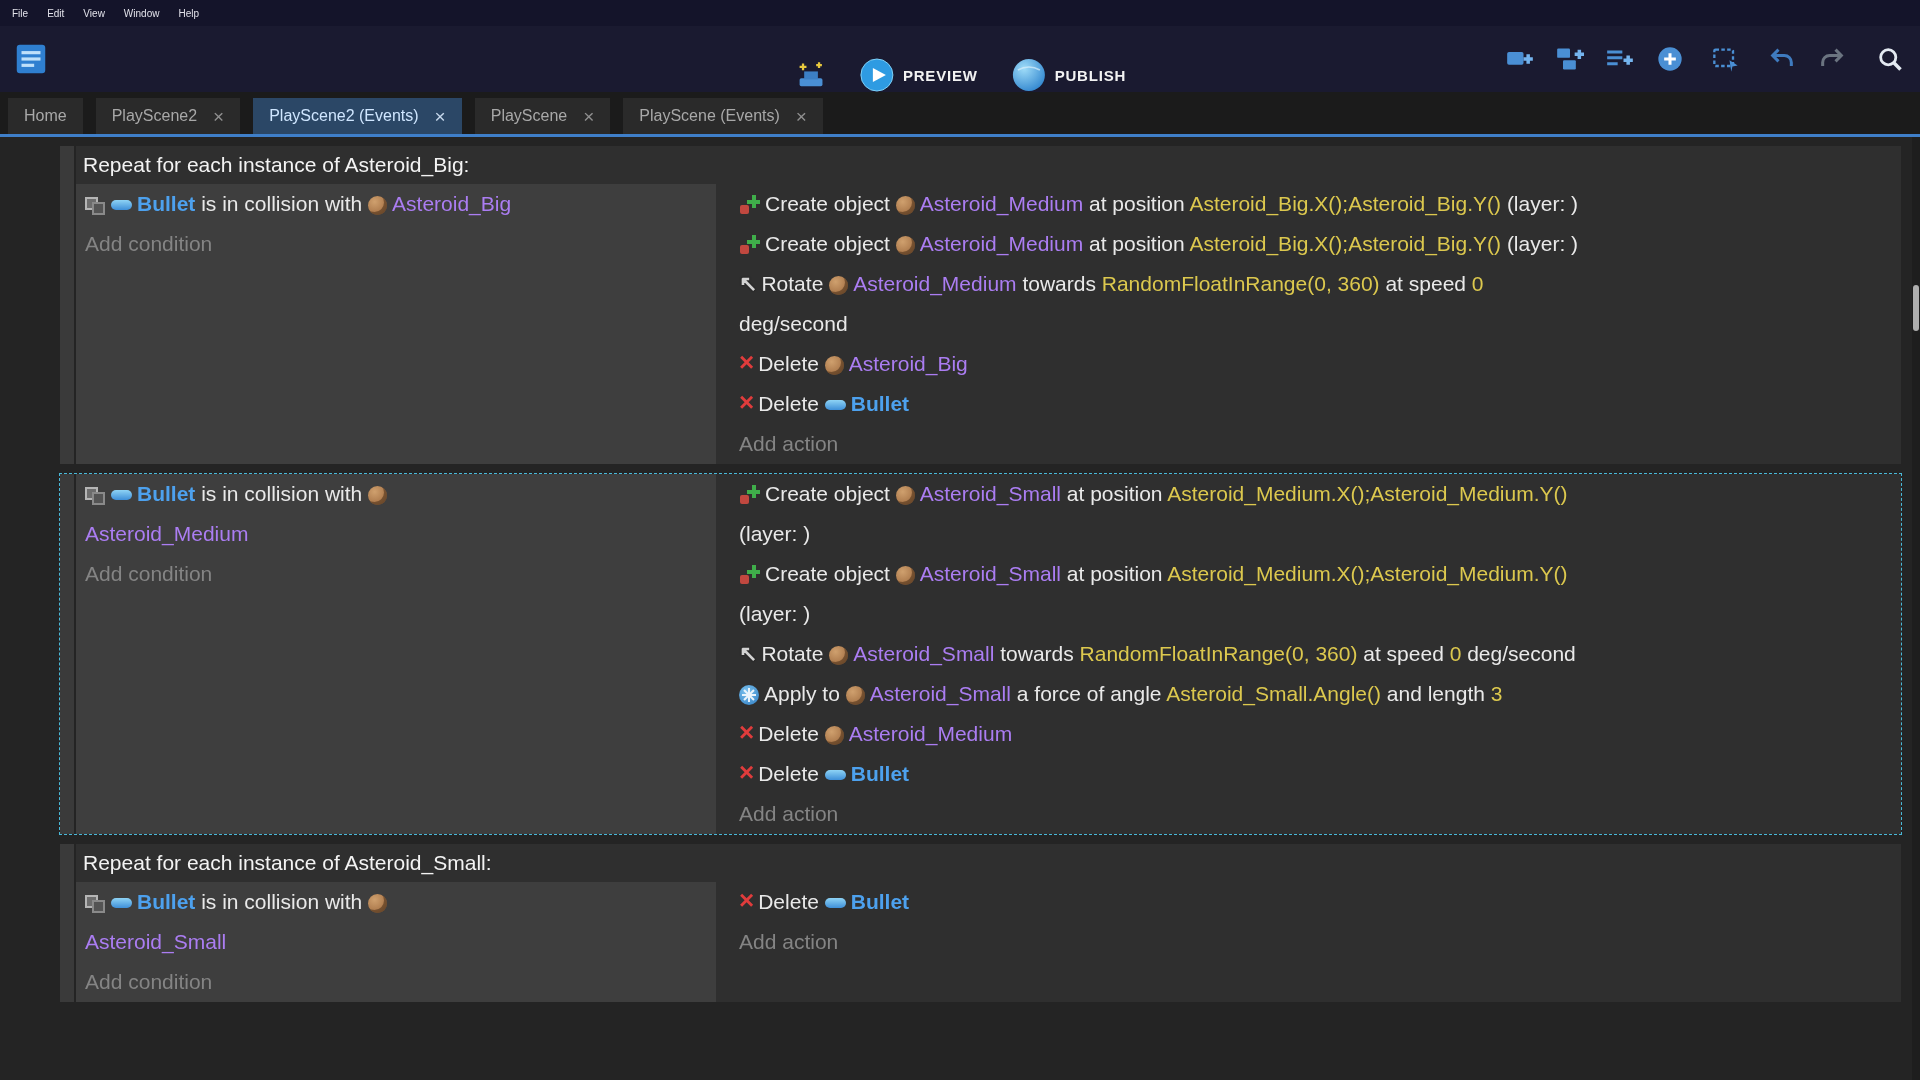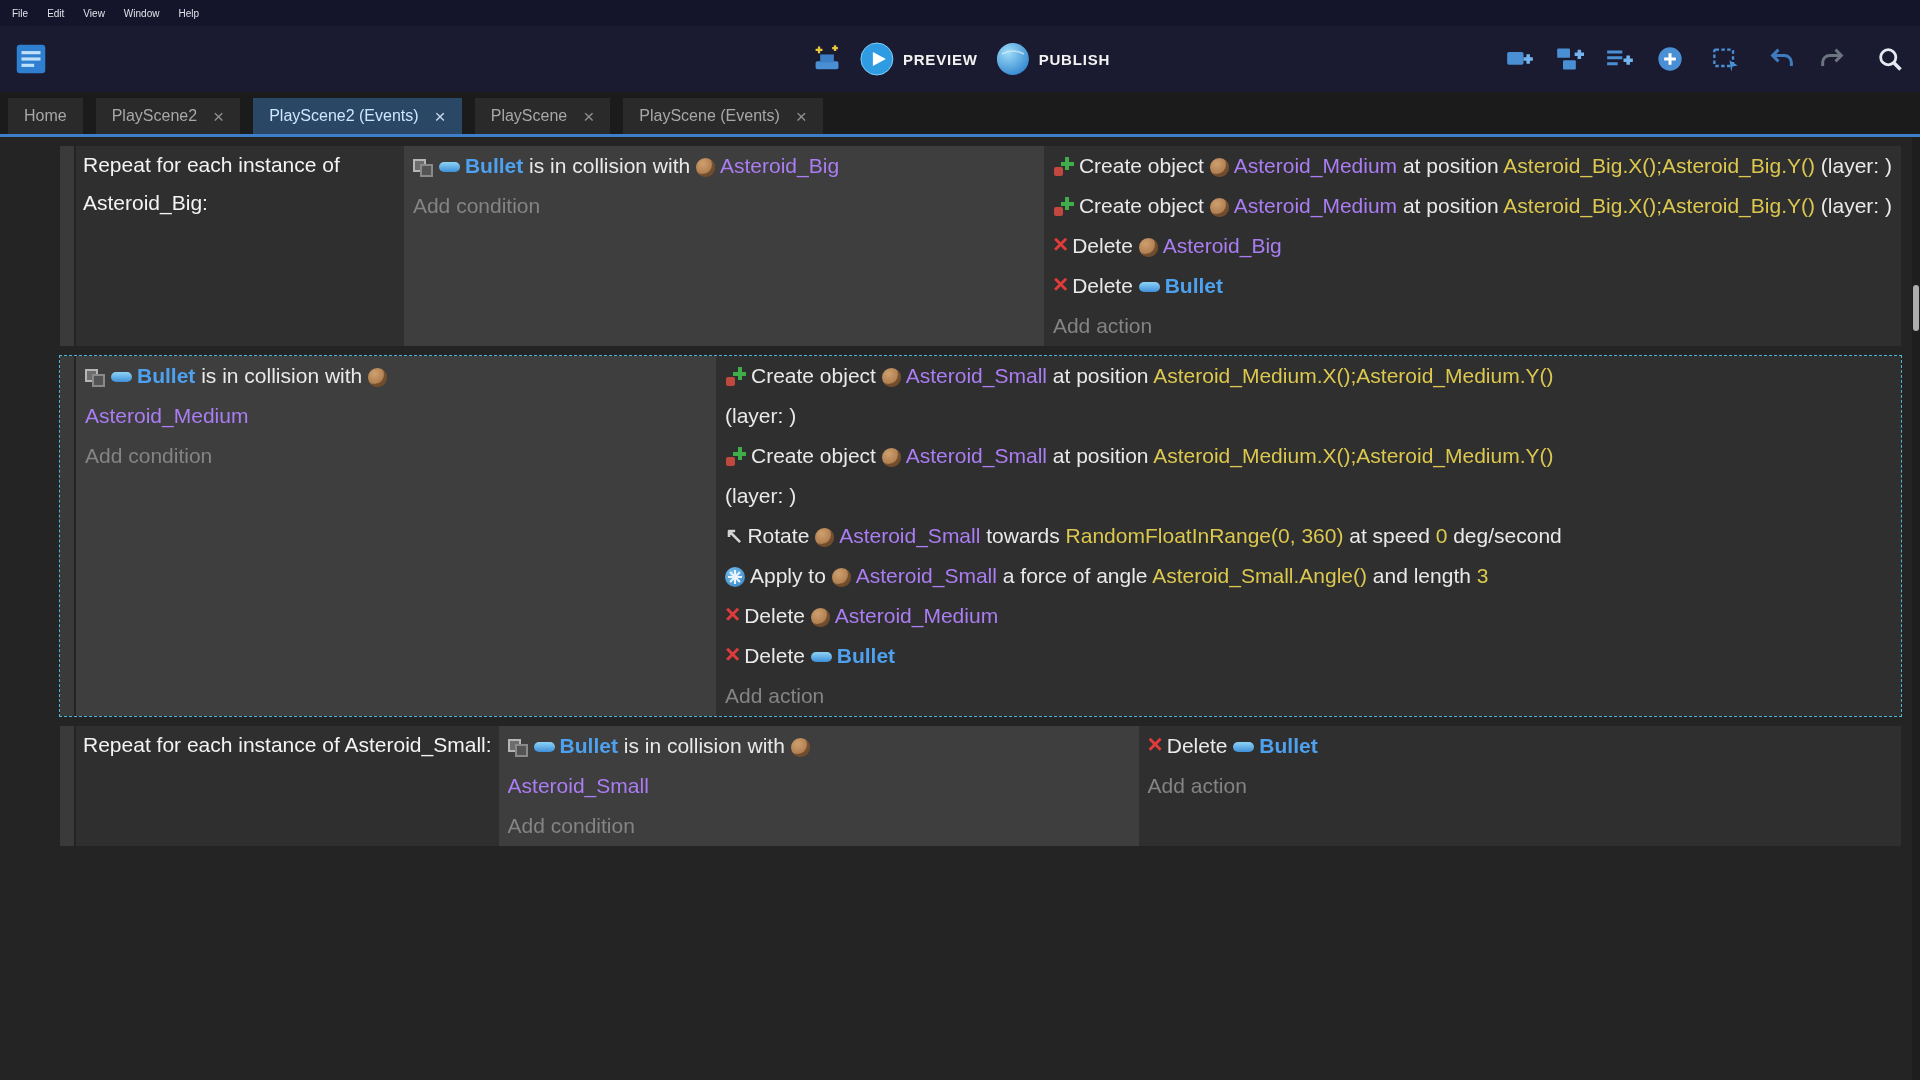--- a/index.html
+++ b/index.html
@@ -5,43 +5,43 @@
   *{box-sizing:border-box;margin:0;padding:0}
   html,body{width:1920px;height:1080px;overflow:hidden;background:#242424;font-family:"Liberation Sans",sans-serif}
 
   
   .menubar{height:26px;background:#14142a;display:flex;align-items:center;padding-left:6px;font-size:10px;color:#e2e2ea}
   .menu-item{padding:2px 13px 2px 6px;cursor:default}
 
   
   .toolbar{height:66px;background:#1a1a30;position:relative}
   .toolbar-left{position:absolute;left:12px;top:14px;display:flex;align-items:center}
-  .toolbar-center{position:absolute;left:50%;top:0;height:100%;transform:translateX(-50%);display:flex;align-items:center;gap:18px}
+  .toolbar-center{position:absolute;left:50%;top:0;height:100%;transform:translateX(-50%);display:flex;align-items:flex-end;gap:34px}
   .toolbar-right{position:absolute;right:16px;top:0;height:100%;display:flex;align-items:center;gap:22px}
   .tb-group{display:flex;align-items:center;cursor:pointer}
   .tb-label{color:#f2f2f2;font-size:15px;font-weight:600;letter-spacing:.8px;margin-left:9px}
   .tb-btn{display:flex;align-items:center;cursor:pointer}
 
   
   .tabbar{height:45px;background:#1b1b1b;border-bottom:3px solid var(--accent-blue,#3f7fc9);display:flex;align-items:flex-end;padding-left:8px;gap:13px}
   .tab{height:36px;display:flex;align-items:center;padding:0 16px;background:#2a2a2a;color:#a8a8a8;font-size:16px;gap:16px;cursor:pointer;white-space:nowrap}
   .tab.active{background:#2b4766;color:#cfe6ff}
   .tab-close{color:#8f8f8f;font-size:19px;line-height:1}
   .tab.active .tab-close{color:#c6d8ec}
 
   
   .sheet{position:relative;height:943px;padding:8px 18px 0 59px;overflow:hidden}
   .event{display:flex;margin-bottom:8px;border:1px dashed transparent}
   .event.selected{border-color:var(--selection-teal,#49b8d8)}
   .event-margin{width:14px;background:#3a3a3a;margin-right:2px;flex:none}
-  .event-body{flex:1;background:#2f2f2f;display:flex;flex-direction:row}
+  .event-body{flex:1;background:#2f2f2f;display:flex;flex-direction:column}
   .event-header{font-size:21px;color:#f3f3f3;line-height:38px;padding:0 7px}
   .event-cols{display:flex;flex:1;align-items:stretch}
   .conditions{width:640px;flex:none;background:#3e3e3e;padding:0 9px}
-  .actions{flex:1;padding:0 9px}
+  .actions{flex:1;padding:0 23px}
   .row{font-size:21px;color:#e9e9e9}
   .line{line-height:40px;white-space:nowrap;overflow:hidden}
   .add-link{font-size:21px;line-height:40px;color:#848484;cursor:pointer}
 
   .seg-object{color:var(--object-purple,#ab7df2);font-weight:normal}
   .seg-object-blue{color:var(--object-blue,#4da1ee);font-weight:bold}
   .seg-expr{color:var(--expression-yellow,#dcc84e)}
 
   
   .icon{display:inline-block;vertical-align:middle;margin-right:5px;position:relative}
@@ -206,20 +206,24 @@
             <div class="add-link">Add condition</div>
           </div>
           <div class="actions">
             <div class="row action-row">
               <div class="line"><span class="icon icon-create"></span><span class="seg-text">Create object </span><span class="icon icon-asteroid"></span><span class="seg-object">Asteroid_Medium</span><span class="seg-text"> at position </span><span class="seg-expr">Asteroid_Big.X();Asteroid_Big.Y()</span><span class="seg-text"> (layer: )</span></div>
             </div>
             <div class="row action-row">
               <div class="line"><span class="icon icon-create"></span><span class="seg-text">Create object </span><span class="icon icon-asteroid"></span><span class="seg-object">Asteroid_Medium</span><span class="seg-text"> at position </span><span class="seg-expr">Asteroid_Big.X();Asteroid_Big.Y()</span><span class="seg-text"> (layer: )</span></div>
             </div>
             <div class="row action-row">
+              <div class="line"><span class="icon icon-rotate">↖</span><span class="seg-text">Rotate </span><span class="icon icon-asteroid"></span><span class="seg-object">Asteroid_Medium</span><span class="seg-text"> towards </span><span class="seg-expr">RandomFloatInRange(0, 360)</span><span class="seg-text"> at speed </span><span class="seg-expr">0</span></div>
+              <div class="line"><span class="seg-text">deg/second</span></div>
+            </div>
+            <div class="row action-row">
               <div class="line"><span class="icon icon-delete">×</span><span class="seg-text">Delete </span><span class="icon icon-asteroid"></span><span class="seg-object">Asteroid_Big</span></div>
             </div>
             <div class="row action-row">
               <div class="line"><span class="icon icon-delete">×</span><span class="seg-text">Delete </span><span class="icon icon-bullet"></span><span class="seg-object-blue">Bullet</span></div>
             </div>
             <div class="add-link">Add action</div>
           </div>
         </div>
       </div>
     </div>

